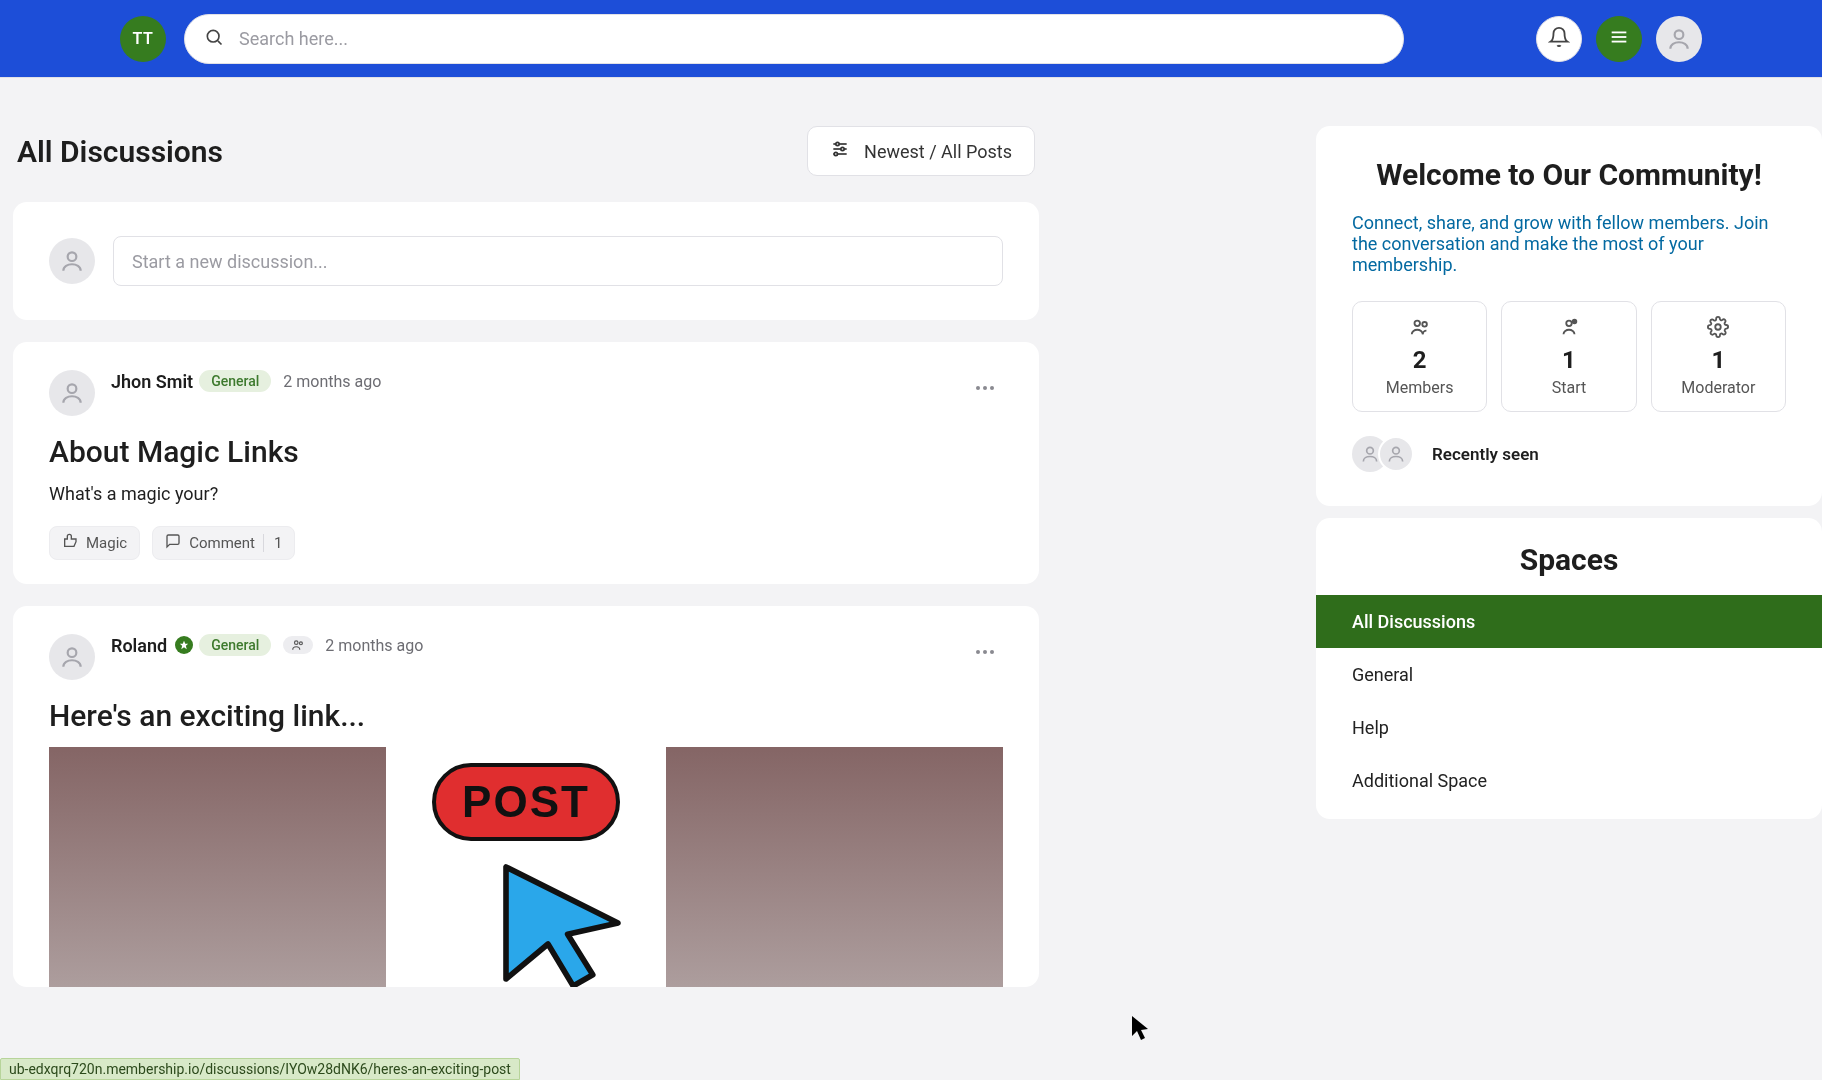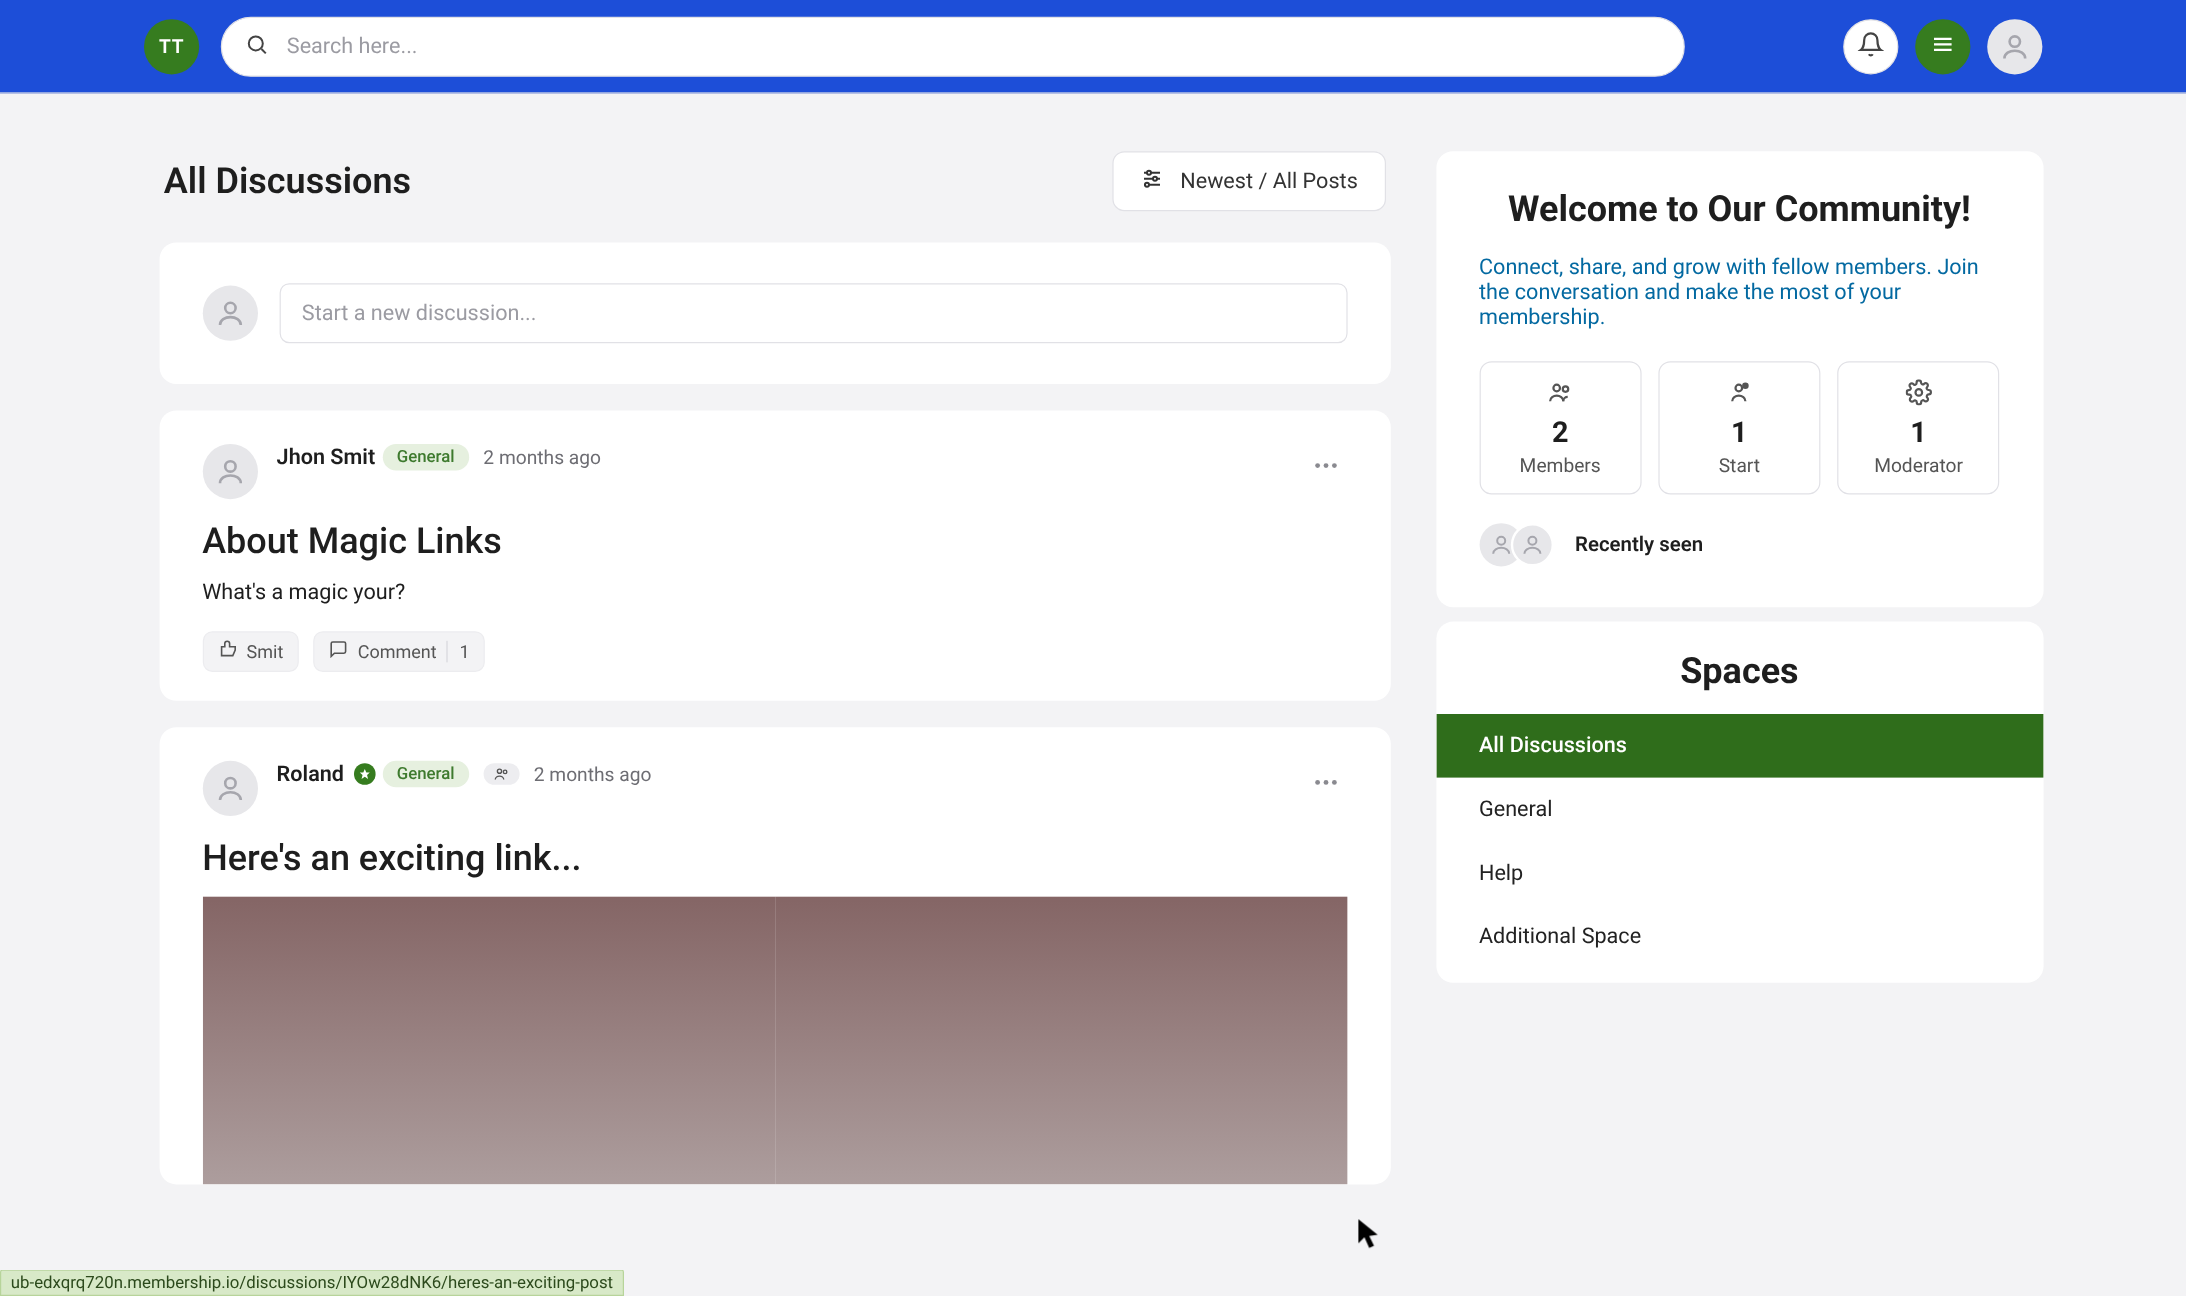--- a/index.html
+++ b/index.html
@@ -103,21 +103,21 @@
     background: var(--avatar-bg);
     display: flex;
     align-items: center;
     justify-content: center;
   }
   .avatar-generic svg { color: var(--avatar-fg); }
 
   .page {
     padding: 48px 0 0 0;
     display: flex;
-    justify-content: center;
+    justify-content: space-between;
     gap: 38px;
     margin-left: 13px;
   }
   .main-col { width: 1026px; }
   .side-col { width: 506px; display:flex; flex-direction:column; gap: 12px; }
 
   .title-row {
     display: flex;
     align-items: center;
     justify-content: space-between;
@@ -437,21 +437,21 @@
       </div>
       <h2 class="post-title">About Magic Links</h2>
       <p class="post-body">What's a magic your?</p>
       <div class="actions">
         <button class="action-btn">
           <span>
             <svg width="16" height="16" viewBox="0 0 24 24" fill="none" stroke="currentColor" stroke-width="2">
                 <path d="M14 9V5a3 3 0 00-6 0v4H4v11h14l3-7V9h-7z"></path>
               </svg>
           </span>
-          <span>Smit</span>
+          <span>Magic</span>
         </button>
         <button class="action-btn">
           <span>
             <svg width="16" height="16" viewBox="0 0 24 24" fill="none" stroke="currentColor" stroke-width="2">
                 <path d="M21 15a2 2 0 01-2 2H7l-4 4V5a2 2 0 012-2h14a2 2 0 012 2z"></path>
               </svg>
           </span>
           <span>Comment</span>
           <span class="count">1</span>
         </button>
@@ -493,20 +493,28 @@
                 <circle cx="5" cy="12" r="2"></circle>
                 <circle cx="12" cy="12" r="2"></circle>
                 <circle cx="19" cy="12" r="2"></circle>
               </svg>
           </span>
         </button>
       </div>
       <h2 class="post-title">Here's an exciting link...</h2>
       <div class="post-image">
         <div class="side"></div>
+        <div class="center">
+          <div class="btn">POST</div>
+          <span class="cursor">
+            <svg width="140" height="140" viewBox="0 0 100 100">
+                <polygon points="10,10 10,90 40,65 58,95 72,87 54,58 90,50" fill="#2aa7ea" stroke="#111" stroke-width="4" stroke-linejoin="round"></polygon>
+              </svg>
+          </span>
+        </div>
         <div class="side"></div>
       </div>
     </div>
   </div>
 
   <div class="side-col">
     <div class="welcome-card">
       <h2 class="welcome-title">Welcome to Our Community!</h2>
       <p class="welcome-text">Connect, share, and grow with fellow members. Join the conversation and make the most of your membership.</p>
       <div class="stat-row">

